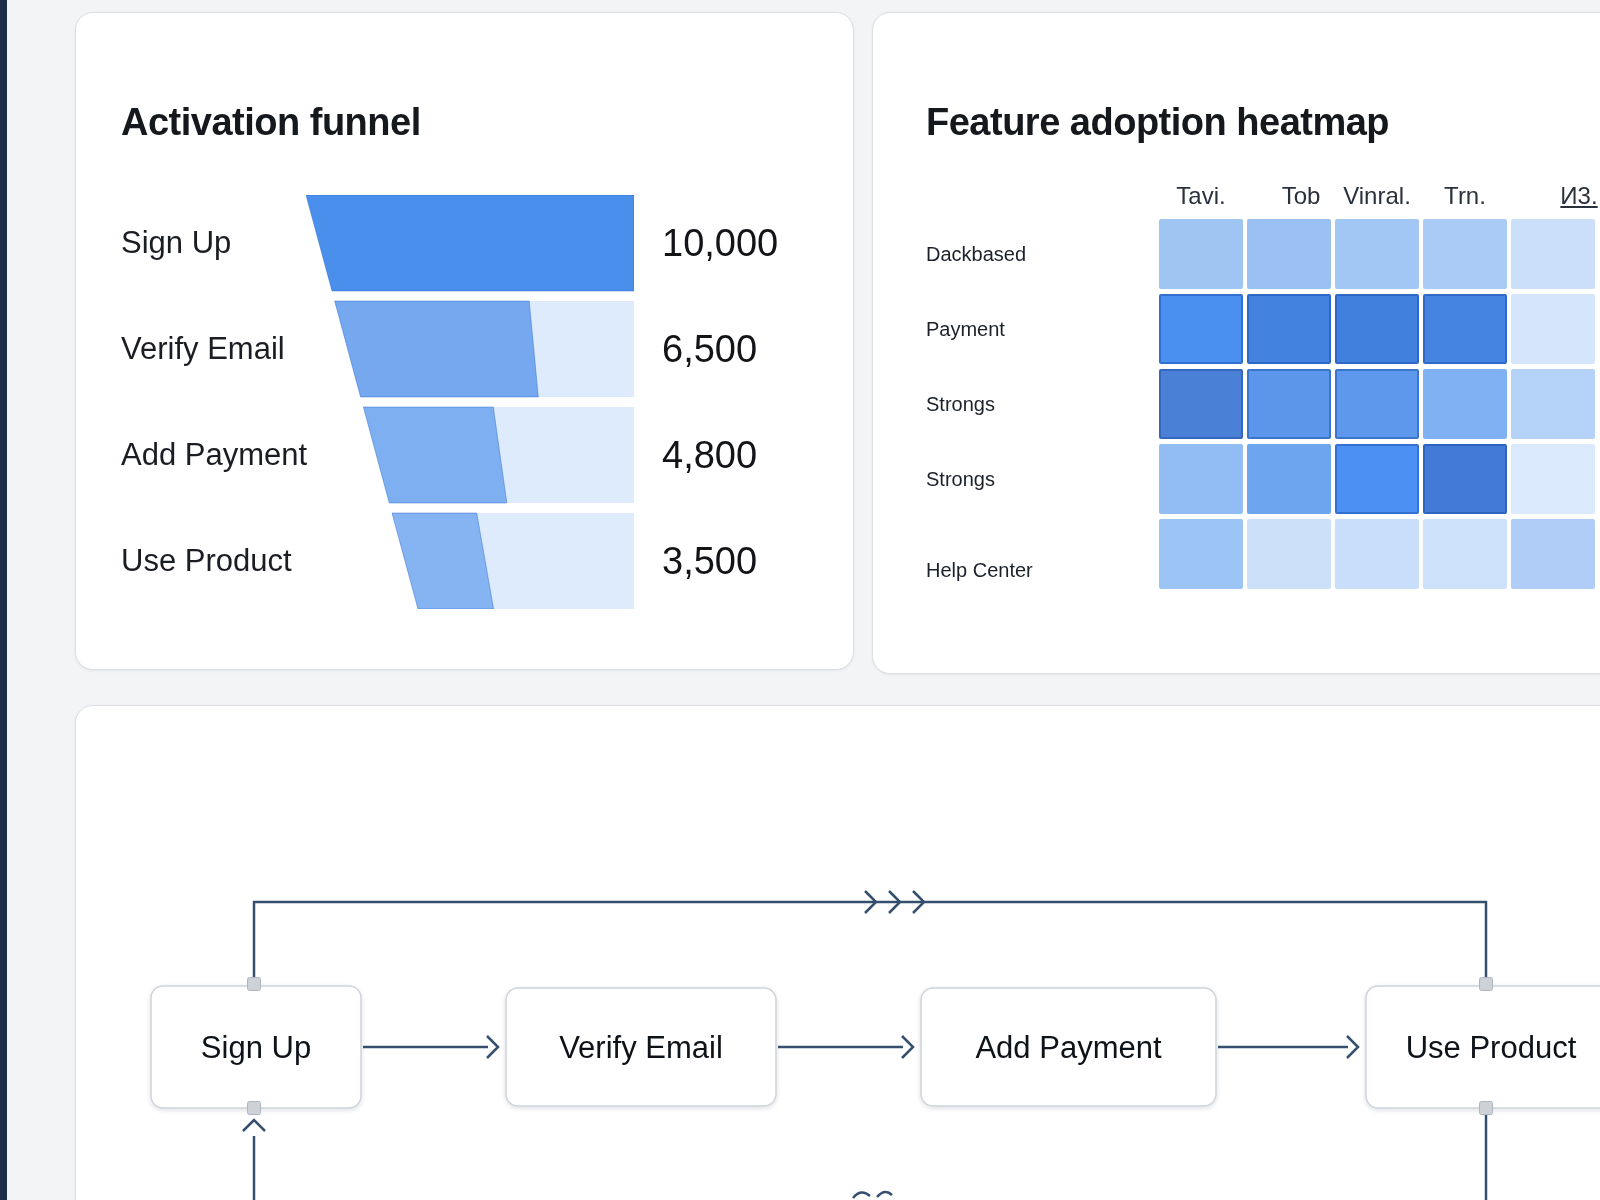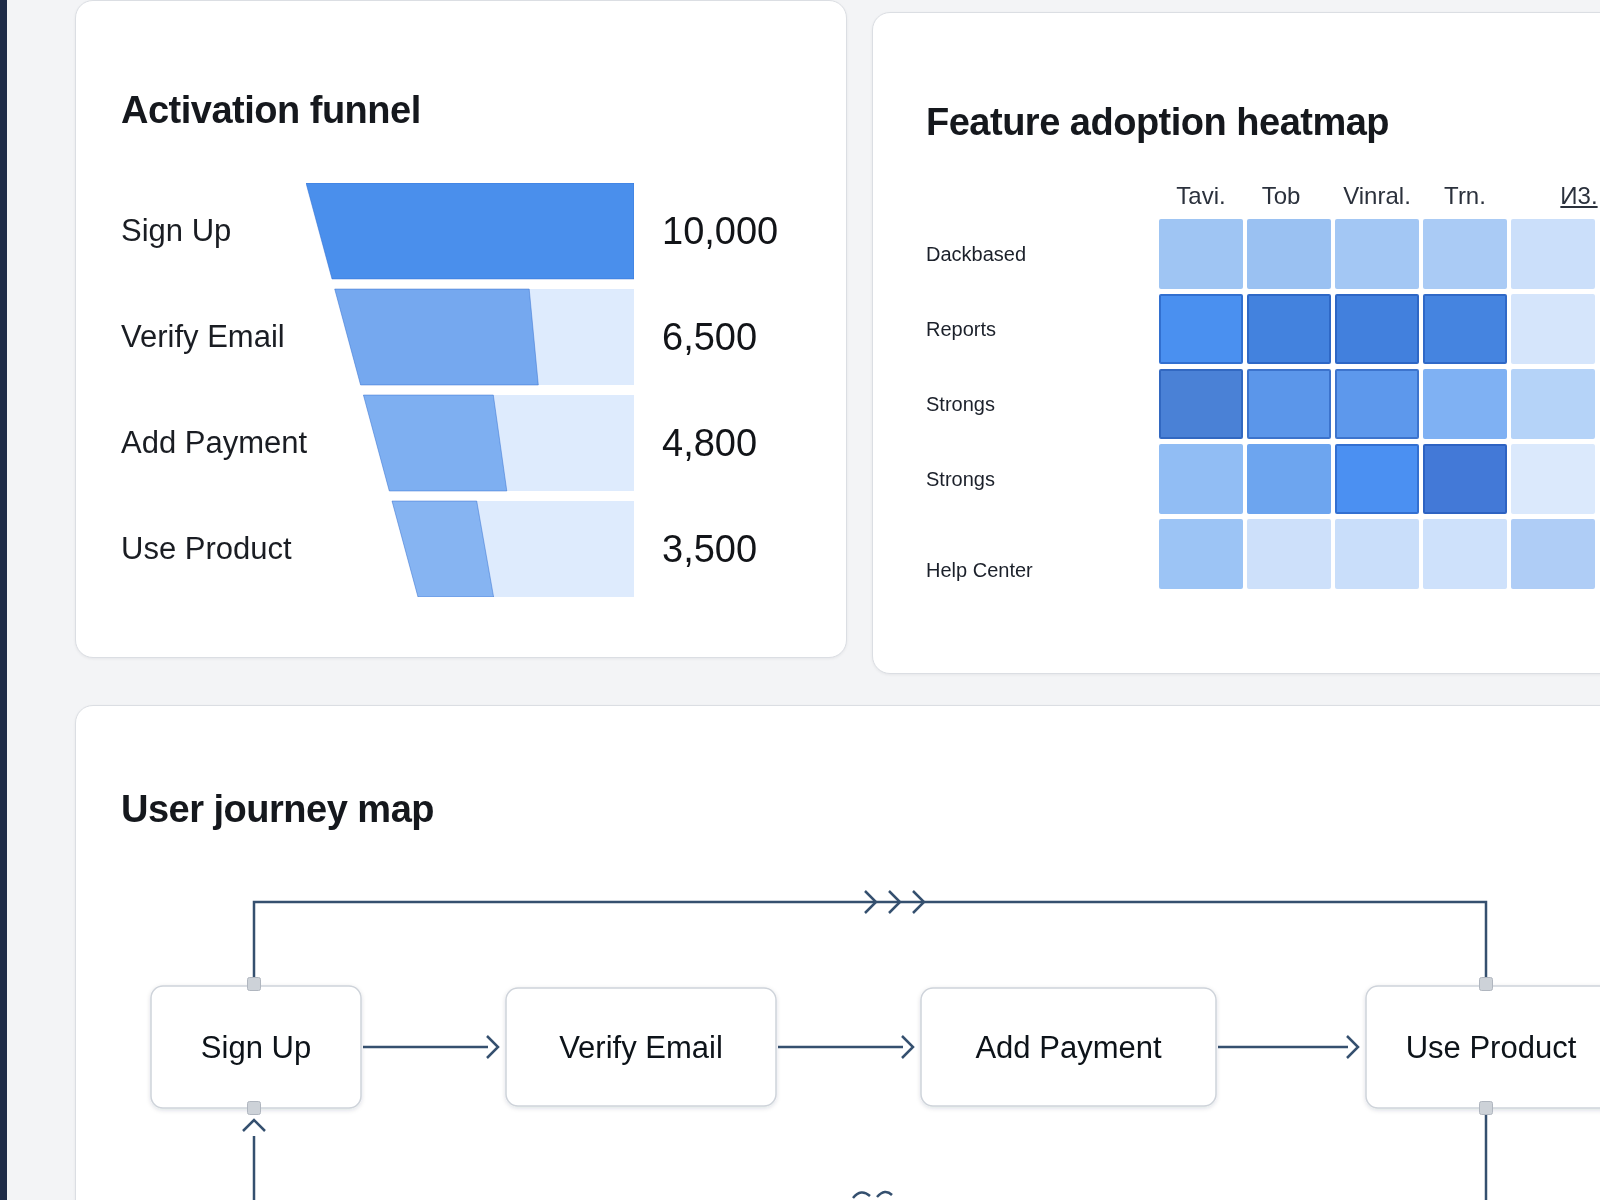--- a/index.html
+++ b/index.html
@@ -7,21 +7,21 @@
     position:relative;width:1600px;height:1200px;overflow:hidden;
     background:#f3f4f6;
     font-family:"Liberation Sans","DejaVu Sans",sans-serif;
     -webkit-font-smoothing:antialiased;
   }
   .left-bar{position:absolute;left:0;top:0;width:7px;height:1200px;background:#1e2c48;}
   .card{
     position:absolute;background:#ffffff;border:1px solid #dbdee3;border-radius:18px;
     box-shadow:0 1px 3px rgba(16,24,40,.06);
   }
-  #card-funnel{left:75px;top:0;width:770px;height:656px;}
+  #card-funnel{left:75px;top:12px;width:770px;height:656px;padding-left:7px;}
   #card-heatmap{left:872px;top:12px;width:760px;height:660px;}
   #card-journey{left:75px;top:705px;width:1560px;height:520px;}
   .card-title{
     position:absolute;left:45px;top:56px;font-size:38px;font-weight:bold;
     color:#15181d;letter-spacing:-.5px;white-space:nowrap;
   }
   #card-heatmap .card-title{left:53px;}
   #card-journey .card-title{top:50px;}
 
   
@@ -84,28 +84,28 @@
       <div class="funnel-value" style="top: 314px;">6,500</div>
       <div class="funnel-value" style="top: 420px;">4,800</div>
       <div class="funnel-value" style="top: 526px;">3,500</div>
     </div>
 </section>
 
 <section class="card" id="card-heatmap">
   <h2 class="card-title">Feature adoption heatmap</h2>
   <div id="hm-headers">
       <div class="hm-col-header" style="left: 280px;">Tavi.</div>
-      <div class="hm-col-header" style="left: 360px;">Tob</div>
+      <div class="hm-col-header" style="left: 380px;">Tob</div>
       <div class="hm-col-header" style="left: 456px;">Vinral.</div>
       <div class="hm-col-header" style="left: 544px;">Trn.</div>
       <div class="hm-col-header" style="left: 658px; text-decoration: underline;">И3.</div>
     </div>
   <div id="hm-row-labels">
       <div class="hm-row-label" style="top: 221px;">Dackbased</div>
-      <div class="hm-row-label" style="top: 296px;">Reports</div>
+      <div class="hm-row-label" style="top: 296px;">Payment</div>
       <div class="hm-row-label" style="top: 371px;">Strongs</div>
       <div class="hm-row-label" style="top: 446px;">Strongs</div>
       <div class="hm-row-label" style="top: 521px; margin-top: 16px;">Help Center</div>
     </div>
   <div id="hm-grid">
       <div class="hm-cell" style="left: 286px; top: 206px; background: rgb(159, 197, 243);"></div>
       <div class="hm-cell" style="left: 374px; top: 206px; background: rgb(154, 193, 242);"></div>
       <div class="hm-cell" style="left: 462px; top: 206px; background: rgb(163, 199, 244);"></div>
       <div class="hm-cell" style="left: 550px; top: 206px; background: rgb(170, 203, 245);"></div>
       <div class="hm-cell" style="left: 638px; top: 206px; background: rgb(203, 223, 250);"></div>
@@ -126,21 +126,20 @@
       <div class="hm-cell" style="left: 638px; top: 431px; background: rgb(219, 233, 252);"></div>
       <div class="hm-cell" style="left: 286px; top: 506px; background: rgb(156, 196, 245);"></div>
       <div class="hm-cell" style="left: 374px; top: 506px; background: rgb(205, 224, 250);"></div>
       <div class="hm-cell" style="left: 462px; top: 506px; background: rgb(201, 222, 250);"></div>
       <div class="hm-cell" style="left: 550px; top: 506px; background: rgb(206, 225, 251);"></div>
       <div class="hm-cell" style="left: 638px; top: 506px; background: rgb(175, 205, 246);"></div>
     </div>
 </section>
 
 <section class="card" id="card-journey">
-  <h2 class="card-title">User journey map</h2>
   <svg id="journey-svg" width="1525" height="495" viewBox="0 0 1525 495">
     <defs>
       <filter id="boxShadow" x="-20%" y="-20%" width="140%" height="160%">
         <feDropShadow dx="0" dy="1.5" stdDeviation="2" flood-color="#1e2c48" flood-opacity="0.14"></feDropShadow>
       </filter>
     </defs>
     <g id="j-edges">
         <path d="M178,278 L178,196 L1410,196 L1410,278" class="j-line"></path>
         <path d="M789,185 L800,196 L789,207" class="j-line"></path>
         <path d="M813,185 L824,196 L813,207" class="j-line"></path>

